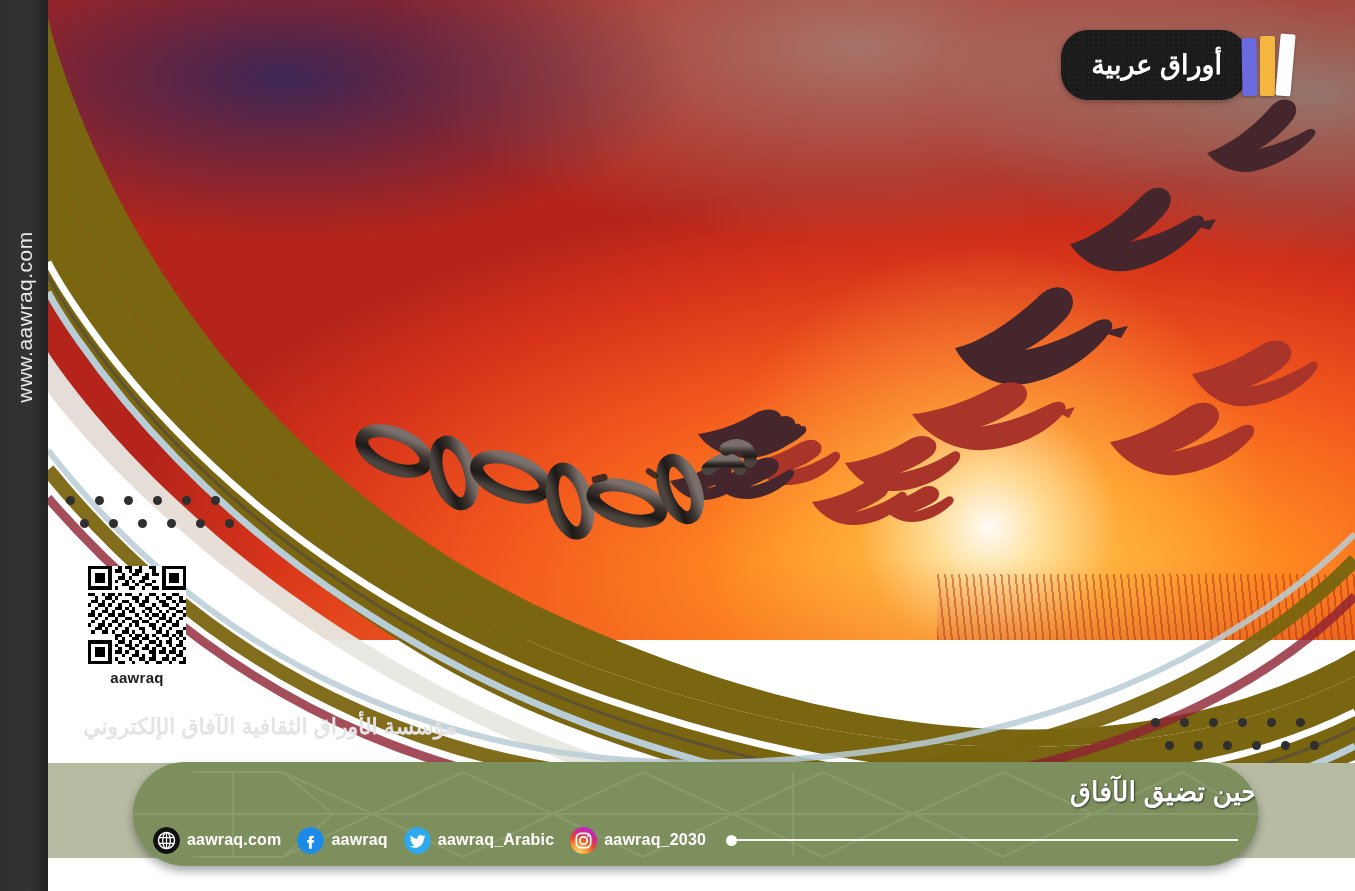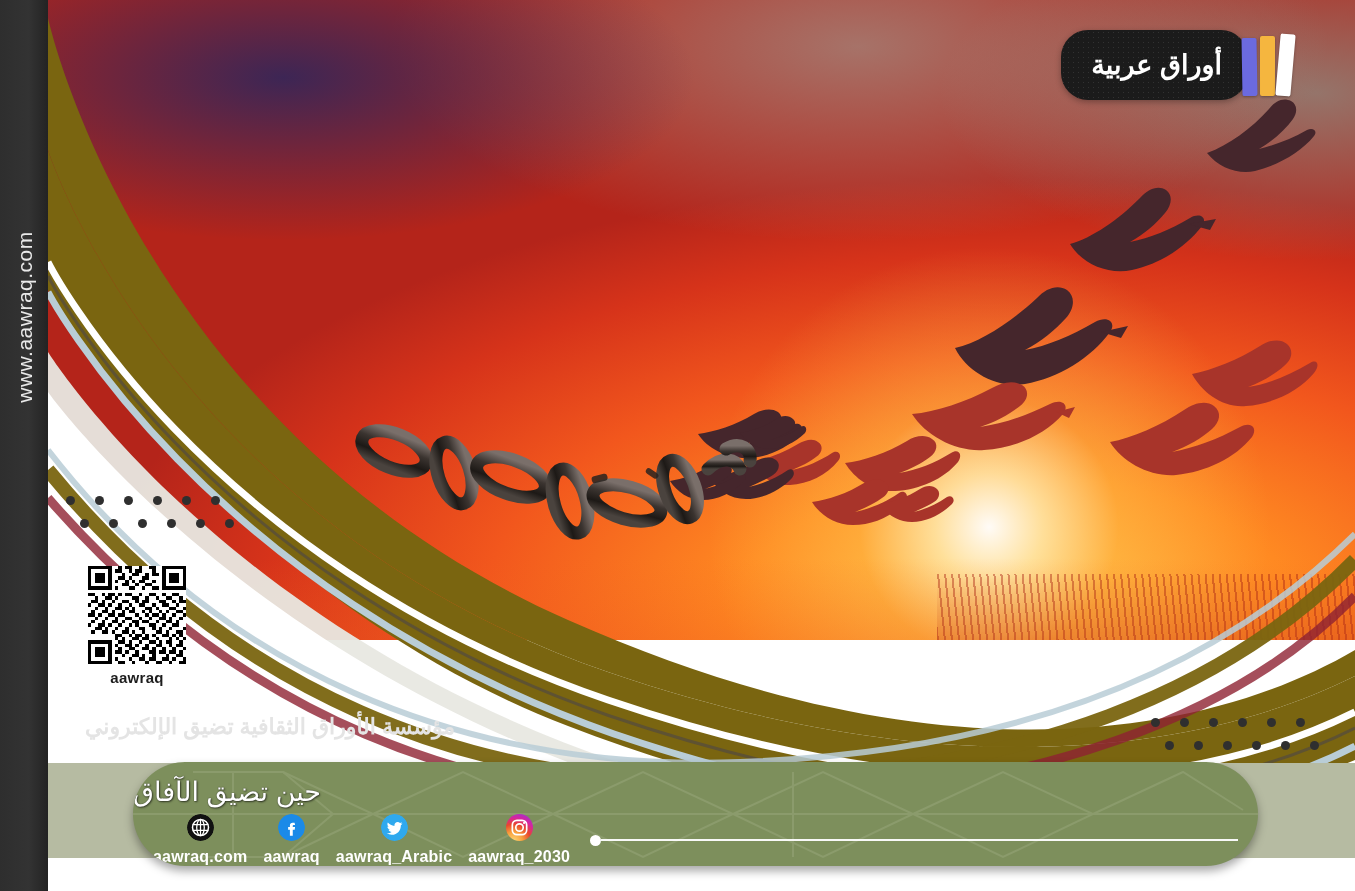--- a/index.html
+++ b/index.html
@@ -219,42 +219,41 @@
     box-shadow:0 5px 10px rgba(0,0,0,.35);
     overflow:hidden;
   }
   .green-pattern {
     position:absolute; inset:0;
     opacity:.5;
   }
   .bar-title {
     position:absolute;
     left:0; right:0; top:14px;
-    text-align:left;
+    text-align:right;
     direction:rtl;
     color:#ffffff;
     font-size:27px;
-    font-weight:normal;
+    font-weight:bold;
     letter-spacing:.5px;
     text-shadow:1px 1px 2px rgba(0,0,0,.55), 0 0 1px rgba(0,0,0,.8);
     z-index:3;
   }
   .social-row {
     position:absolute;
     left:20px; right:20px; bottom:10px;
     display:flex; align-items:center;
     gap:0;
     z-index:3;
     height:32px;
   }
   .social-item {
     display:flex; align-items:center;
     gap:7px;
     margin-right:16px;
-    flex-direction:column;
   }
   .social-item .s-label {
     color:#ffffff;
     font-size:16px;
     font-weight:bold;
     letter-spacing:.2px;
     white-space:nowrap;
   }
   .s-ico { width:27px; height:27px; border-radius:50%; flex:none; display:block; }
   .tail {
@@ -643,21 +642,21 @@
           <rect x="13" y="28" width="1" height="1"></rect>
           <rect x="17" y="28" width="1" height="1"></rect>
           <rect x="20" y="28" width="2" height="1"></rect>
           <rect x="24" y="28" width="1" height="1"></rect>
           <rect x="27" y="28" width="2" height="1"></rect>
       </g>
     </svg>
     <div class="qr-label">aawraq</div>
   </div>
 
-  <div class="publisher">مؤسسة الأوراق الثقافية تضيق الإلكتروني</div>
+  <div class="publisher">مؤسسة الأوراق الثقافية الآفاق الإلكتروني</div>
 
   <div class="sage-strip"></div>
 
   <div class="green-bar">
     <svg class="green-pattern" viewBox="0 0 1125 104" preserveAspectRatio="none">
       <g stroke="#99a87c" stroke-width="2" fill="none">
         <path d="M60 10 L150 10 L200 52 L150 95 L60 95"></path>
         <path d="M150 10 L240 52 L150 95"></path>
         <path d="M240 52 L330 10 L420 52 L330 95 Z"></path>
         <path d="M420 52 L510 10 L600 52 L510 95 Z"></path>

